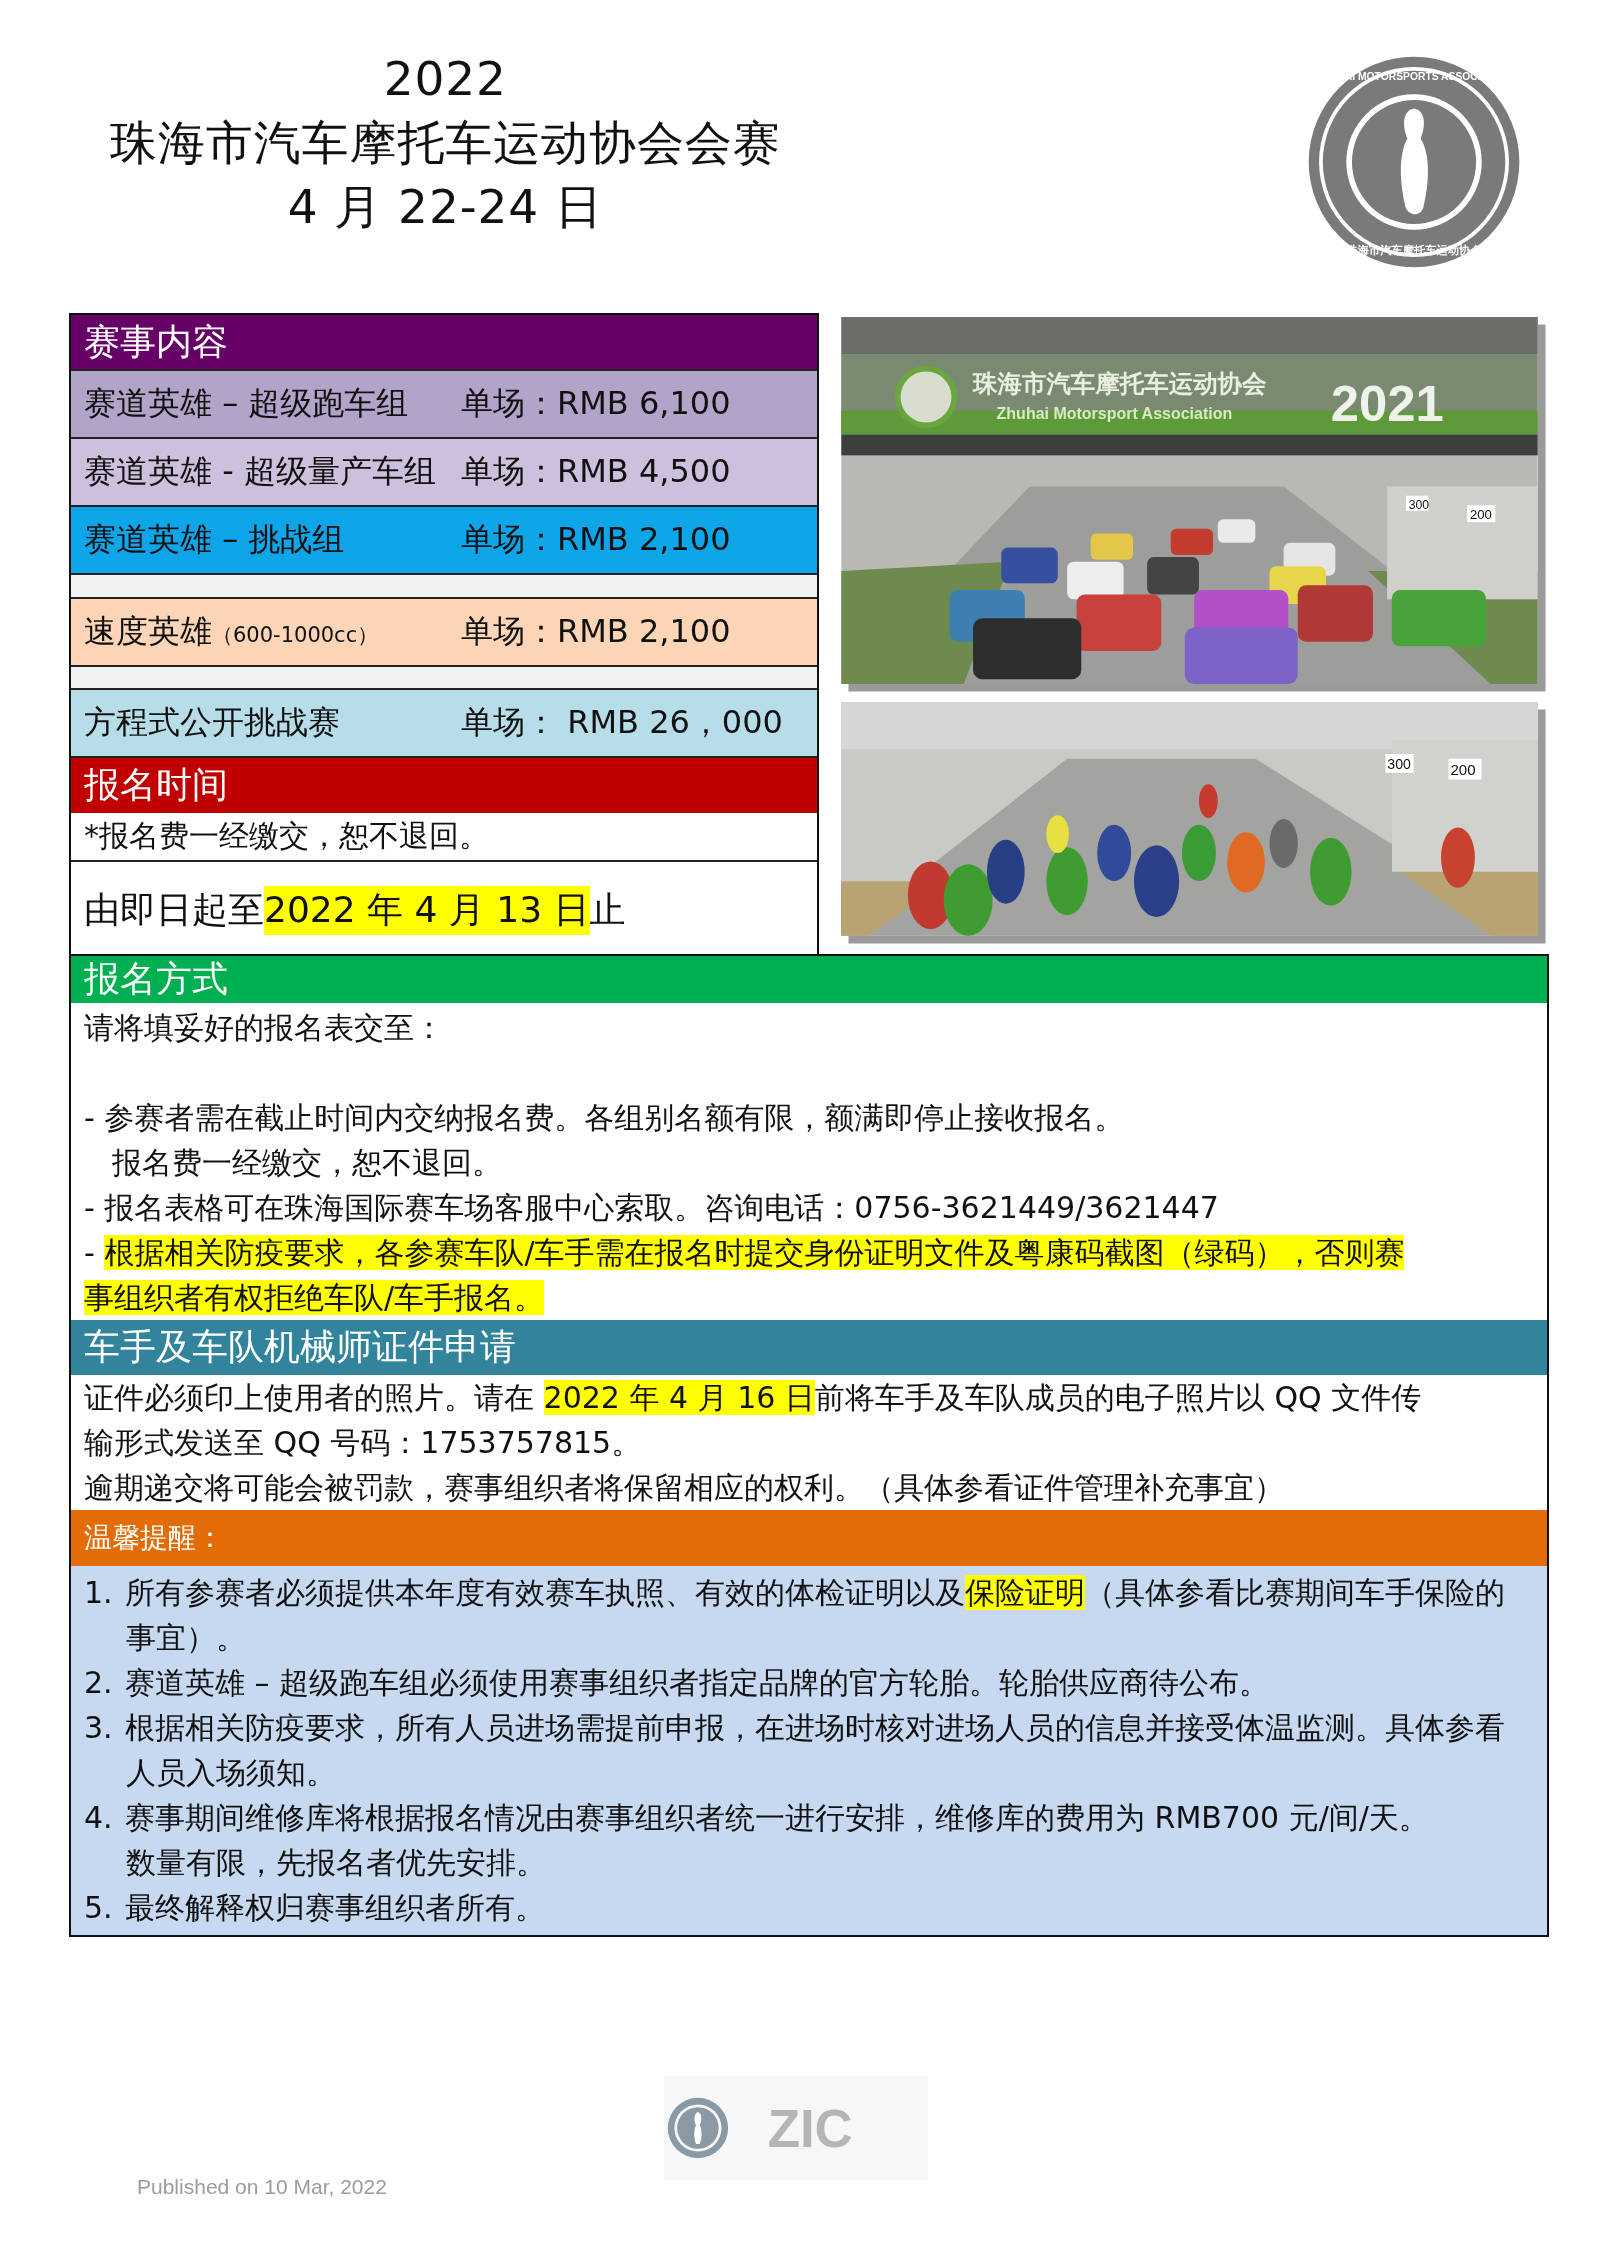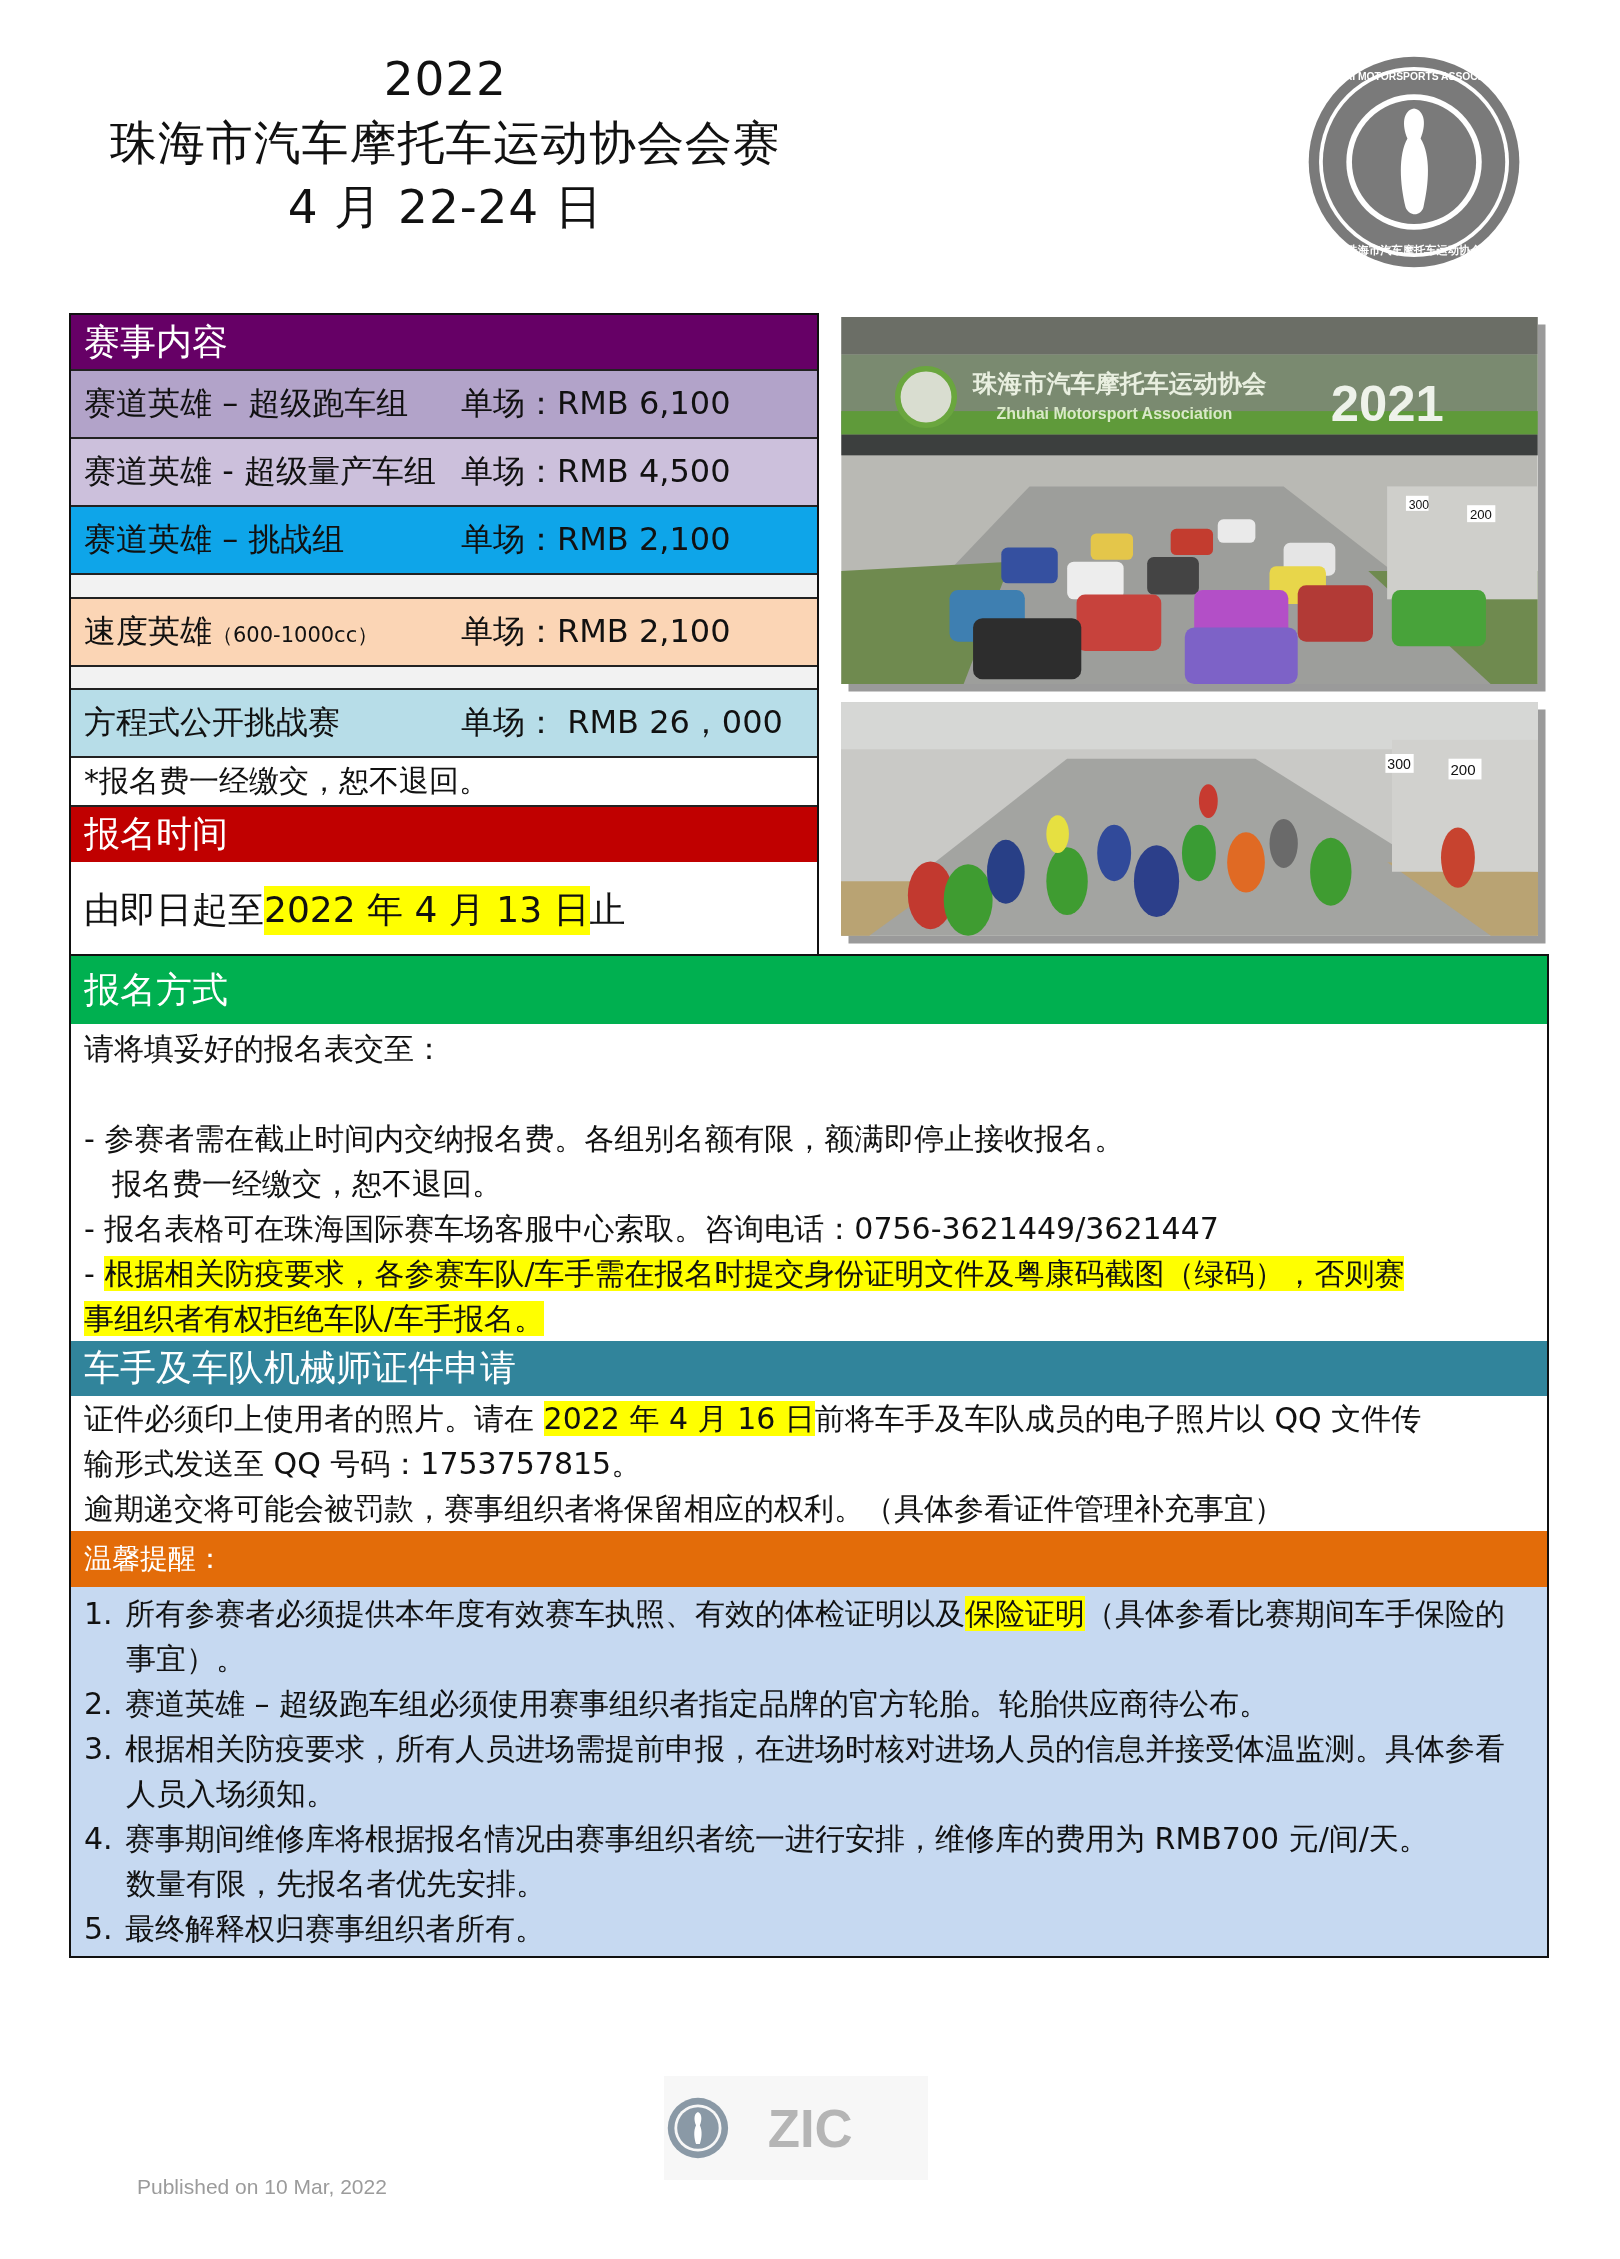--- a/index.html
+++ b/index.html
@@ -90,25 +90,25 @@
   <div class="row" style="height:23.5px;background:#f2f2f2;"></div>
   <div class="row" style="height:68px;background:#fbd5b5;">
     <span class="name"><span>速度英雄</span><span class="small">（600-1000cc）</span></span>
     <span class="price">单场：RMB 2,100</span>
   </div>
   <div class="row" style="height:23.5px;background:#f2f2f2;"></div>
   <div class="row" style="height:68px;background:#b7dde8;">
     <span class="name">方程式公开挑战赛</span>
     <span class="price">单场： RMB 26，000</span>
   </div>
+  <div class="row hdr" style="height:55px;background:#c00000;border-bottom:none;">
+    <span>报名时间</span>
+  </div>
   <div class="row" style="height:49px;background:#ffffff;font-size:30px;">
     <span>*报名费一经缴交，恕不退回。</span>
-  </div>
-  <div class="row hdr" style="height:55px;background:#c00000;border-bottom:none;">
-    <span>报名时间</span>
   </div>
   <div class="row" style="height:97px;background:#ffffff;font-size:36px;border-bottom:none;border-right:none;">
     <span>由即日起至</span>
     <span class="hl">2022 年 4 月 13 日</span>
     <span>止</span>
   </div>
 </div>
 
 <div class="abs photo photo1">
   <svg width="697" height="367" viewBox="0 0 740 390">
@@ -173,21 +173,21 @@
       <ellipse cx="430" cy="170" rx="20" ry="32" fill="#e06a24"></ellipse>
       <ellipse cx="470" cy="150" rx="15" ry="26" fill="#6a6a6a"></ellipse>
       <ellipse cx="520" cy="180" rx="22" ry="36" fill="#3f9c31"></ellipse>
       <ellipse cx="655" cy="165" rx="18" ry="32" fill="#c7432f"></ellipse>
       <ellipse cx="390" cy="105" rx="10" ry="18" fill="#c73a30"></ellipse>
     </g>
   </svg>
 </div>
 
 <div class="abs full">
-  <div class="sec-hdr" style="height:68px;background:#00b050;">
+  <div class="sec-hdr" style="height:47px;background:#00b050;">
     <span>报名方式</span>
   </div>
   <div style="padding-top:1.9px;">
     <div class="para">请将填妥好的报名表交至：</div>
     <div class="para" style="height:45px;"></div>
     <div class="para">- 参赛者需在截止时间内交纳报名费。各组别名额有限，额满即停止接收报名。</div>
     <div class="para" style="padding-left:41px;">报名费一经缴交，恕不退回。</div>
     <div class="para">- 报名表格可在珠海国际赛车场客服中心索取。咨询电话：0756-3621449/3621447</div>
     <div class="para"><span>- </span><span class="hl">根据相关防疫要求，各参赛车队/车手需在报名时提交身份证明文件及粤康码截图（绿码），否则赛</span></div>
     <div class="para"><span class="hl">事组织者有权拒绝车队/车手报名。</span></div>

